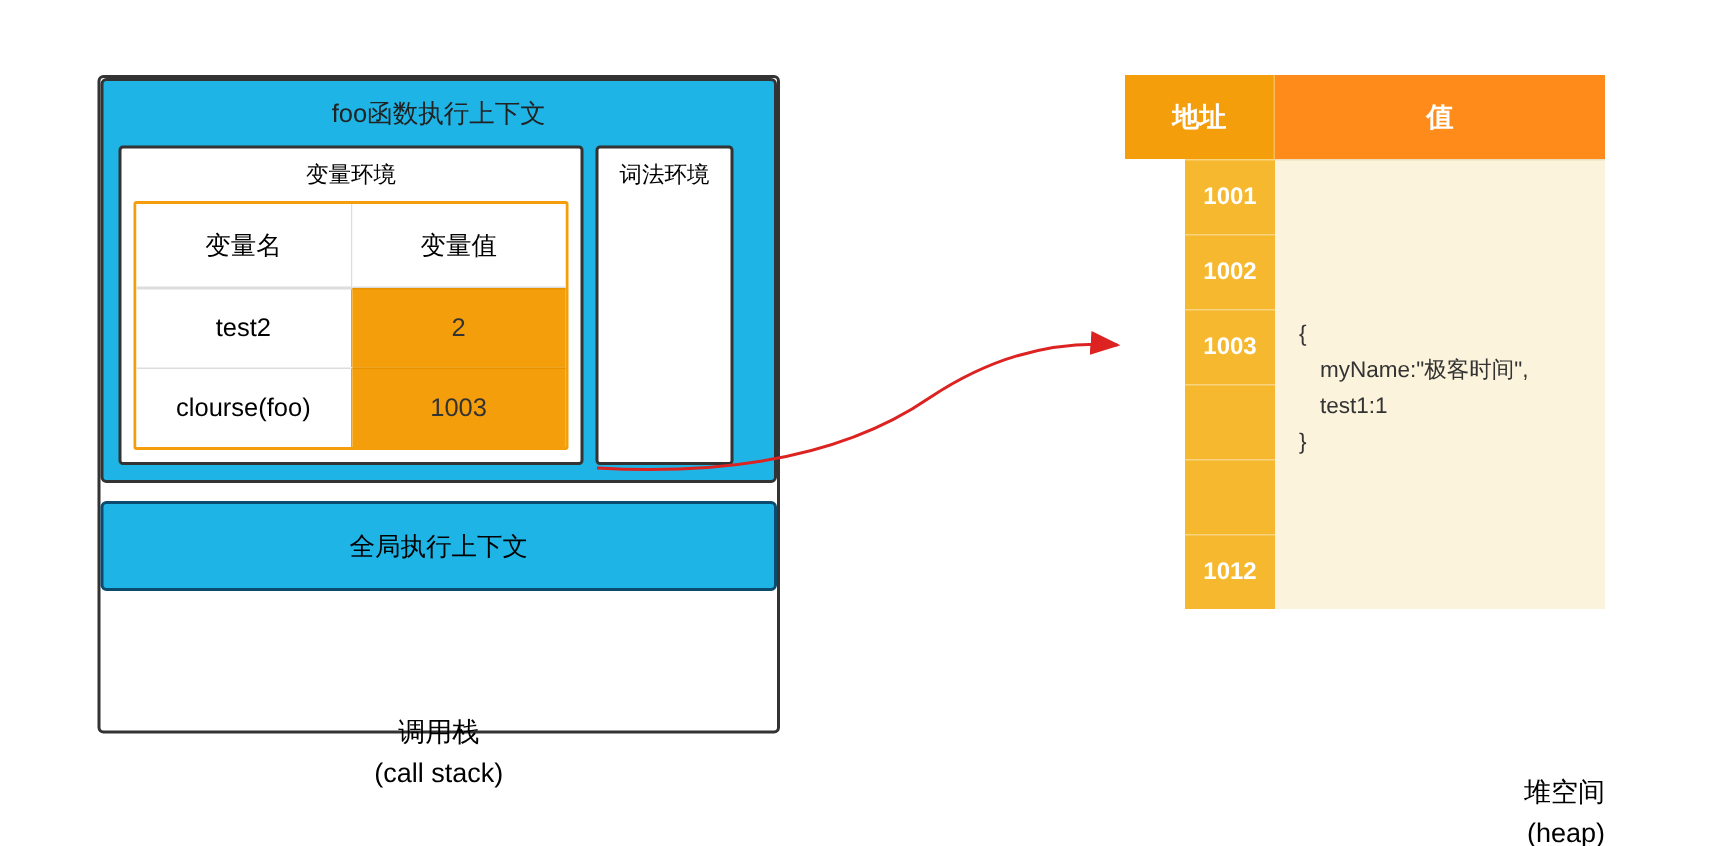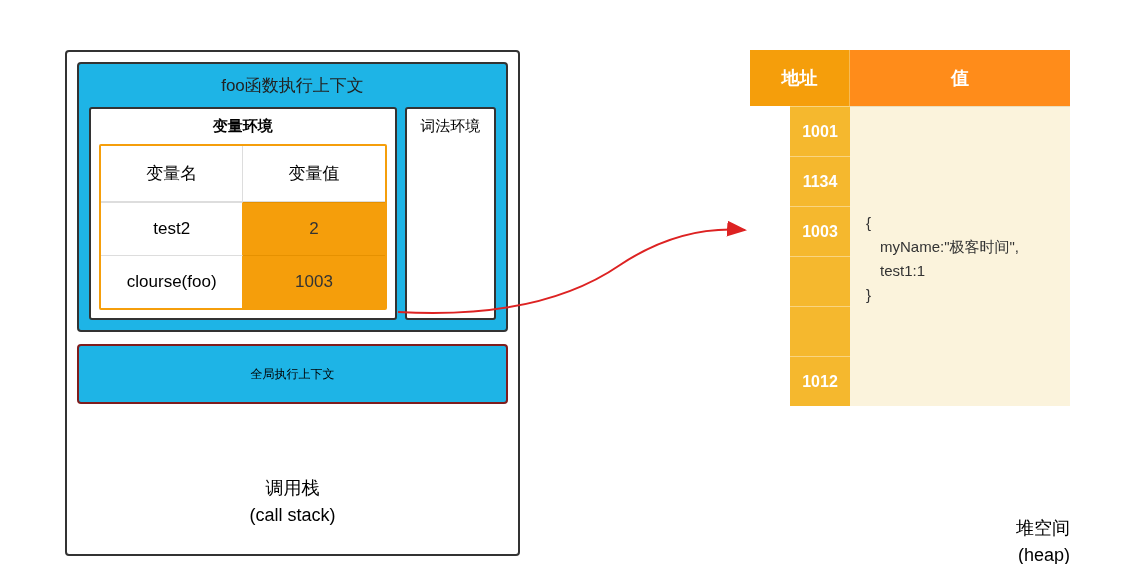--- a/index.html
+++ b/index.html
@@ -12,24 +12,23 @@
     }
     .container {
       display: flex;
       gap: 230px;
       padding: 50px 65px 20px 65px;
       align-items: flex-start;
     }
     
     .callstack-outer {
       width: 455px;
-      height: 506px;
+      height: 439px;
       border: 2px solid #333;
       border-radius: 4px;
-      padding: 10px;
       background: #fff;
     }
     .foo-context {
       background: #1EB4E6;
       border: 2px solid #333;
       border-radius: 4px;
       width: 100%;
       padding-bottom: 10px;
     }
     .foo-title {
@@ -46,21 +45,20 @@
     .var-env {
       background: #fff;
       border: 2px solid #333;
       border-radius: 3px;
       width: 310px;
     }
     .var-env-title {
       text-align: center;
       padding: 8px 0;
       font-size: 15px;
-      font-weight: bold;
     }
     .var-table {
       border: 2px solid #F59E0B;
       border-radius: 2px;
       margin: 0 8px 8px 8px;
     }
     .var-row {
       display: flex;
     }
     .var-cell-left, .var-cell-right {
@@ -95,29 +93,29 @@
       display: flex;
       flex-direction: column;
     }
     .lex-env-title {
       text-align: center;
       padding: 8px 4px;
       font-size: 15px;
     }
     .global-context {
       background: #1EB4E6;
-      border: 2px solid #7f1d1d;
+      border: 2px solid #0c4a6e;
       border-radius: 4px;
       width: 100%;
       height: 60px;
       margin-top: 12px;
       display: flex;
       align-items: center;
       justify-content: center;
-      font-size: 12px;
+      font-size: 17px;
     }
     
     .heap {
       width: 320px;
       border-collapse: collapse;
       border-radius: 10px;
     }
     .heap-header {
       display: flex;
     }
@@ -244,21 +242,21 @@
   </div>
 
   <div class="heap">
     <div class="heap-header">
       <div class="addr-col">地址</div>
       <div class="val-col">值</div>
     </div>
     <div class="heap-body">
       <div class="addr-column">
         <div class="addr-cell">1001</div>
-        <div class="addr-cell">1134</div>
+        <div class="addr-cell">1002</div>
         <div class="addr-cell">1003</div>
         <div class="addr-cell"></div>
         <div class="addr-cell"></div>
         <div class="addr-cell">1012</div>
       </div>
       <div class="val-column">
         <div class="val-spacer-top"></div>
         <div class="val-obj-line">{</div>
         <div class="val-obj-line val-indent">myName:"极客时间",</div>
         <div class="val-obj-line val-indent">test1:1</div>

